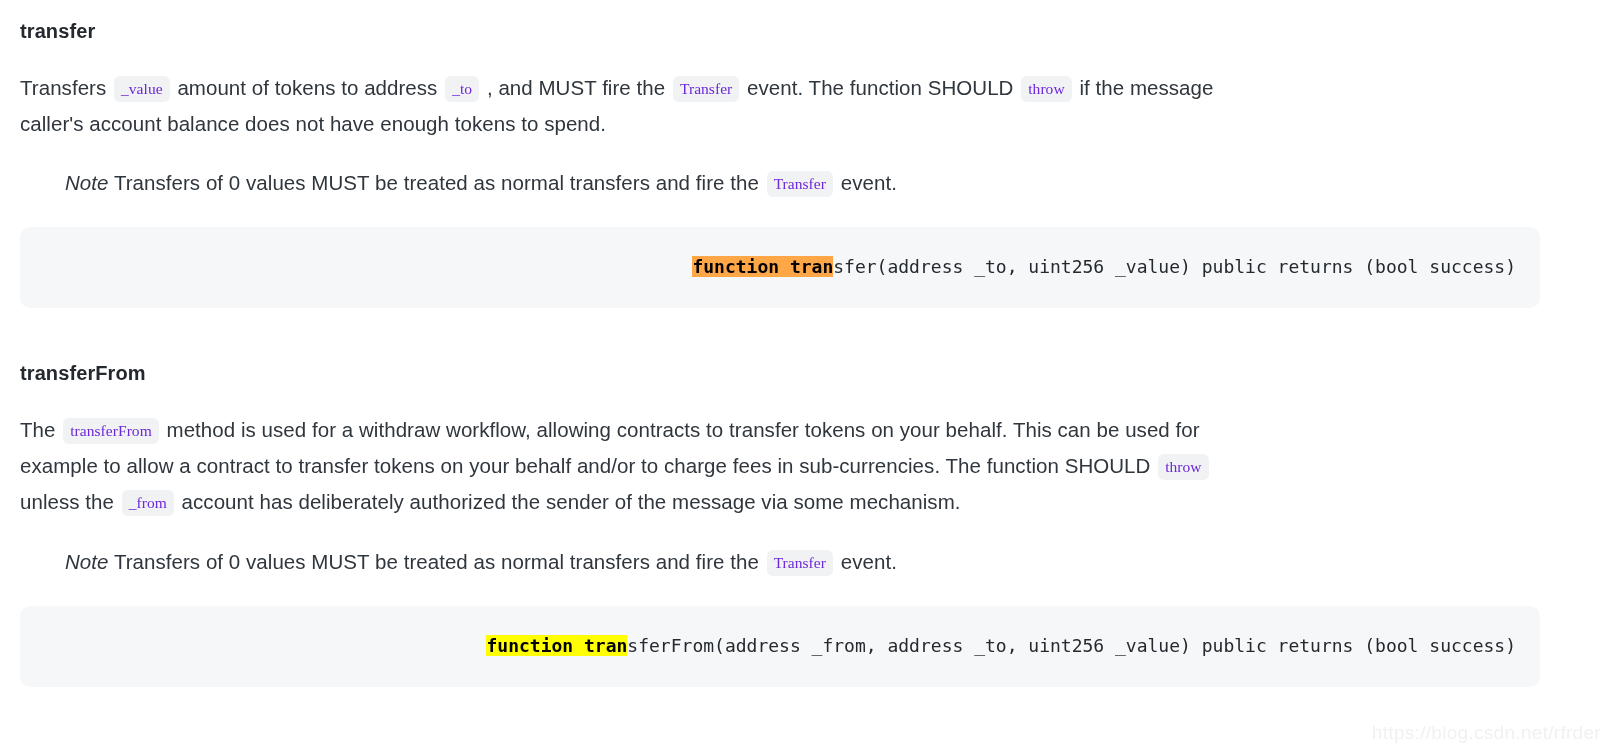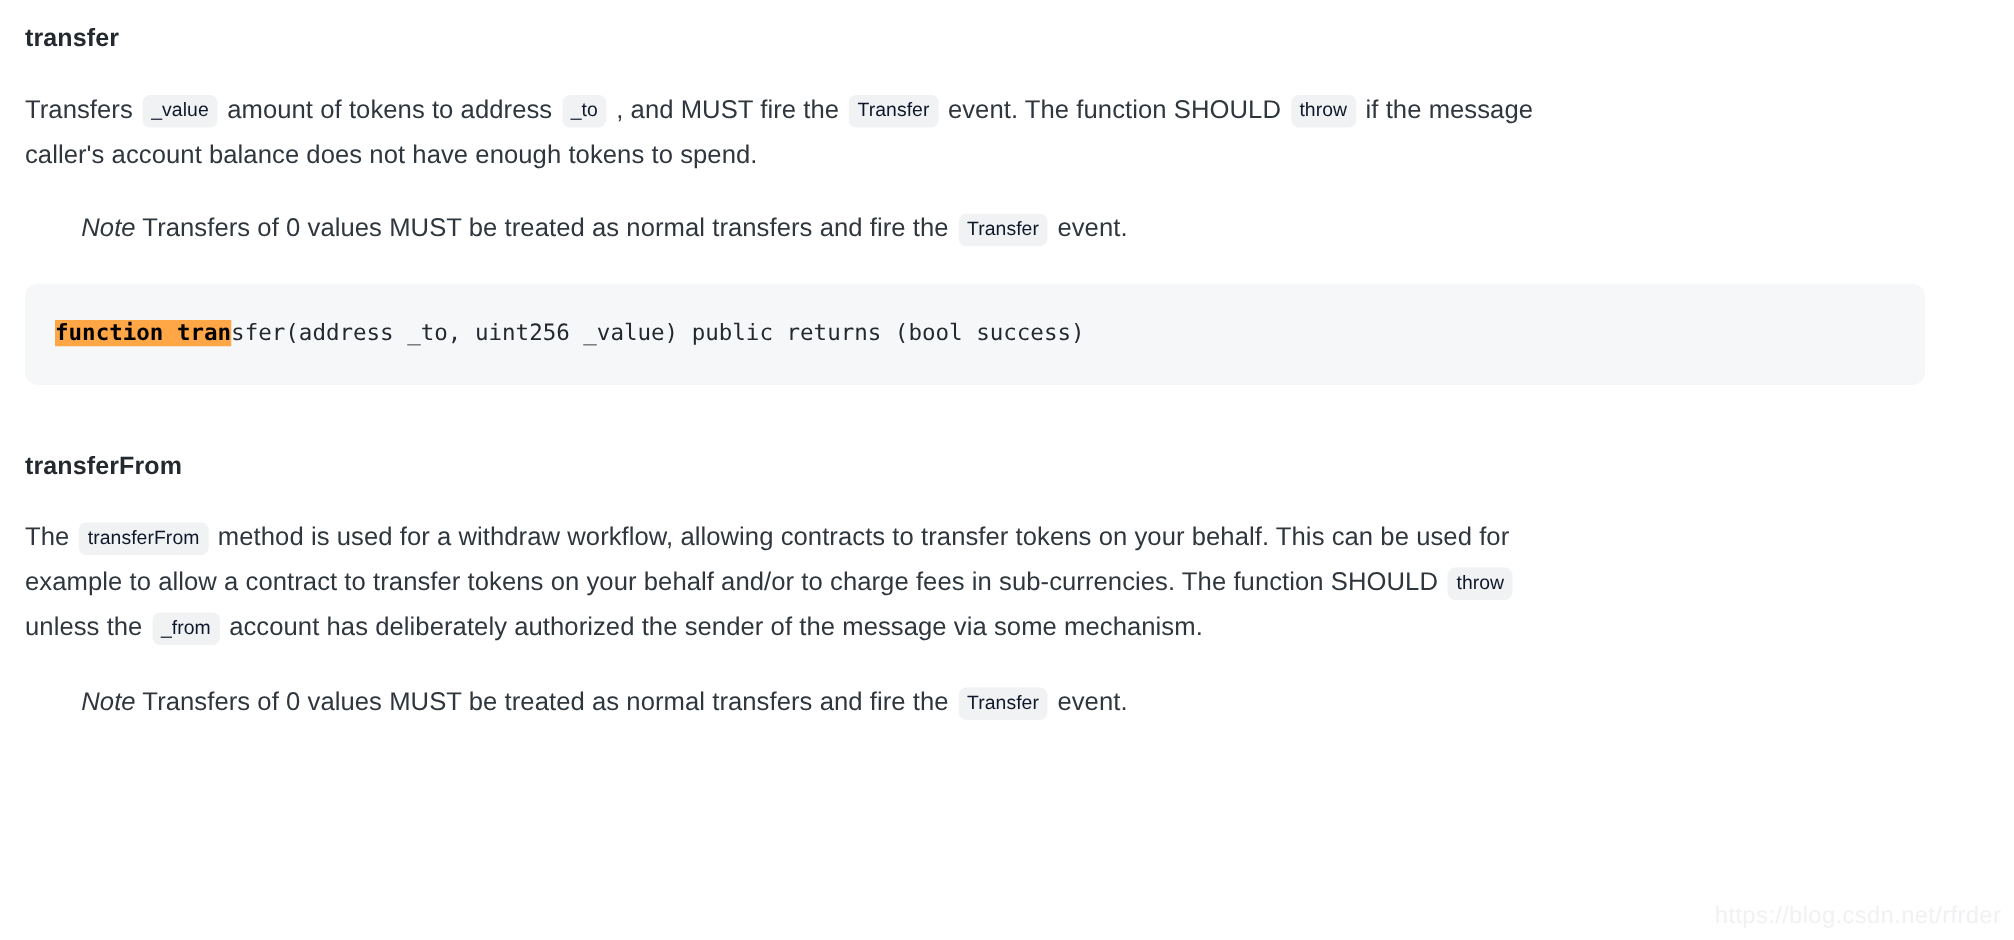--- a/index.html
+++ b/index.html
@@ -51,26 +51,26 @@
   p.para.note-para {
     margin-bottom: 26px;
     margin-left: 45px;
   }
 
   .note-label {
     font-style: italic;
   }
 
   code.inline {
-    font-family: Liberation Sans, sans-serif;
+    font-family: Liberation Serif, serif;
     font-size: 15.5px;
     background: #f1f2f3;
     border-radius: 6px;
     padding: 4px 7px 5px 7px;
-    color: #0f172a;
+    color: #6d28d9;
     white-space: nowrap;
     margin: 0 2px;
     vertical-align: 1px;
   }
 
   pre.codeblock {
     background: #f6f7f9;
     border-radius: 10px;
     margin: 0 0 0 0;
     padding: 29px 24px 30px 24px;
@@ -79,20 +79,21 @@
     overflow: hidden;
   }
 
   pre.codeblock code {
     font-family: "DejaVu Sans Mono", "Liberation Mono", monospace;
     font-size: 18px;
     line-height: 22px;
     color: #24292f;
     white-space: pre;
     display: block;
+    text-align: right;
   }
 
   .hl-orange {
     background: #ffa646;
     color: #000000;
     font-weight: bold;
   }
 
   .hl-yellow {
     background: #ffff00;
@@ -125,16 +126,17 @@
 
   <pre class="codeblock"><code><span class="hl-orange">function tran</span><span>sfer(address _to, uint256 _value) public returns (bool success)</span></code></pre>
 
   <h2 class="section-heading second">transferFrom</h2>
 
 
   <p class="para">The <code class="inline">transferFrom</code> method is used for a withdraw workflow, allowing contracts to transfer tokens on your behalf. This can be used for example to allow a contract to transfer tokens on your behalf and/or to charge fees in sub-currencies. The function SHOULD <code class="inline">throw</code> unless the <code class="inline">_from</code> account has deliberately authorized the sender of the message via some mechanism.</p>
 
   <p class="para note-para"><span class="note-label">Note</span> Transfers of 0 values MUST be treated as normal transfers and fire the <code class="inline">Transfer</code> event.</p>
 
+  <pre class="codeblock"><code><span class="hl-yellow">function tran</span><span>sferFrom(address _from, address _to, uint256 _value) public returns (bool success)</span></code></pre>
 
 </div>
 
 <div class="watermark">https://blog.csdn.net/rfrder</div>
 
 </body></html>

